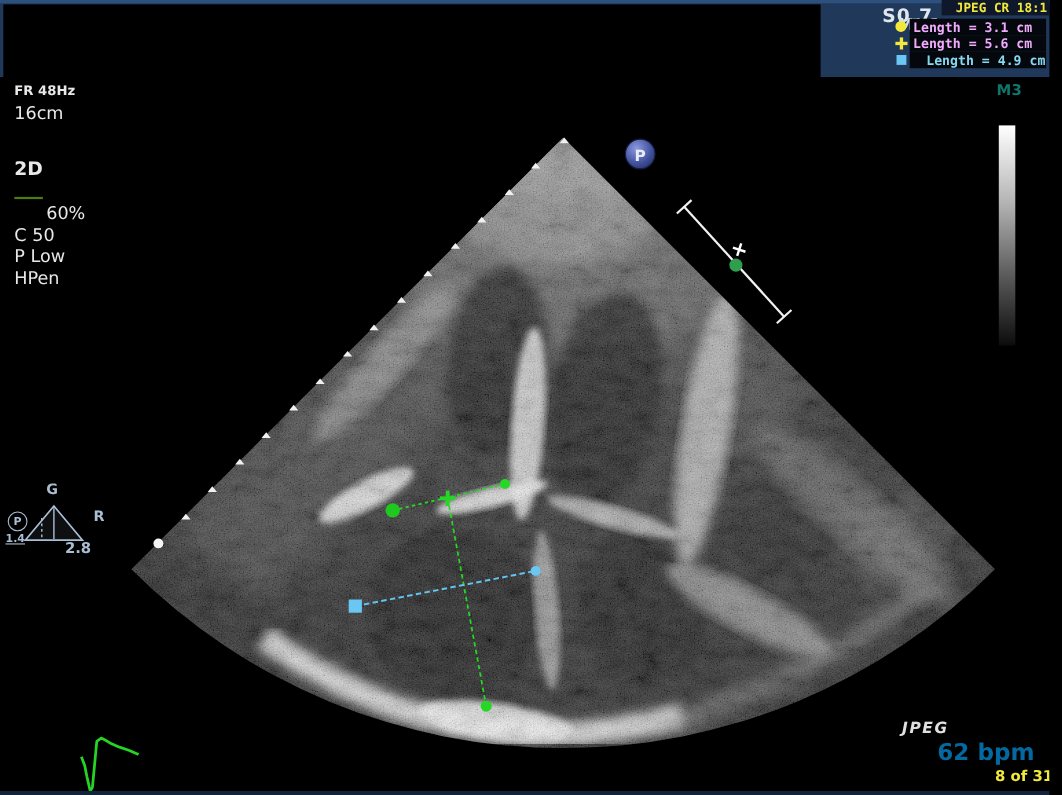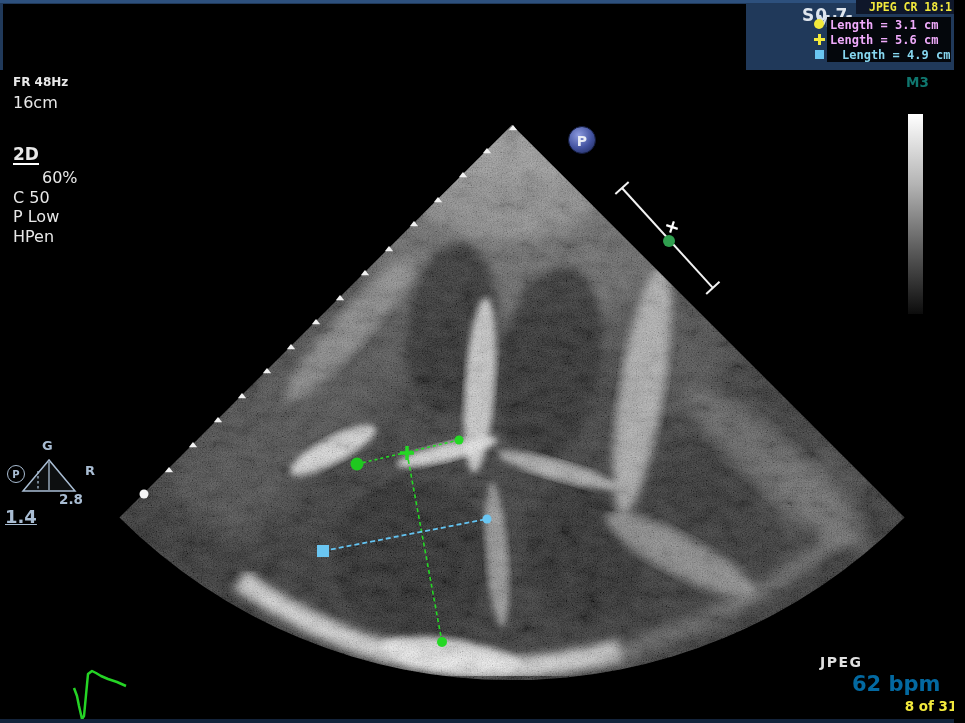--- a/index.html
+++ b/index.html
@@ -31,41 +31,41 @@
   .marker-plus{left:814px;top:34px;width:11px;height:11px;}
   .marker-plus::before{content:"";position:absolute;left:4px;top:0;width:3px;height:11px;background:#f2e93c;}
   .marker-plus::after{content:"";position:absolute;left:0;top:4px;width:11px;height:3px;background:#f2e93c;}
   .marker-square{left:815px;top:50px;width:9px;height:9px;background:#6ac6f2;}
 
   
   .params{position:absolute;left:13px;top:72px;color:#e8e8e8;z-index:2;}
   .p-fr{font-size:12px;font-weight:bold;line-height:20px;}
   .p-depth{font-size:16px;line-height:20px;margin-top:1px;}
   .p-mode{font-size:17px;font-weight:bold;margin-top:33px;display:inline-block;
-          border-bottom:2px solid #ffffff;padding-bottom:0px;line-height:17px;}
+          border-bottom:2px solid #4d7c0f;padding-bottom:16px;line-height:17px;}
   .p-line{font-size:16px;line-height:19.5px;}
   .p-gain{margin-top:3px;padding-left:5px;margin-left:24px;}
 
   
   .tgc{position:absolute;left:0;top:438px;width:115px;height:78px;color:#a9bdd3;z-index:2;
        font-size:13px;font-weight:bold;}
   .tgc-g{position:absolute;left:42px;top:0;}
   .tgc-p{position:absolute;left:7px;top:27px;width:16px;height:16px;border:1.5px solid #a9bdd3;
          border-radius:50%;font-size:10px;display:flex;align-items:center;justify-content:center;}
   .tgc-r{position:absolute;left:85px;top:25px;}
-  .tgc-v1{position:absolute;left:5px;top:68px;font-size:18px;text-decoration:underline;}
+  .tgc-v1{position:absolute;left:5px;top:47px;font-size:10px;text-decoration:underline;}
   .tgc-v2{position:absolute;left:59px;top:53px;font-size:13.5px;}
   .tgc-svg{position:absolute;left:20px;top:17px;}
 
   
   .m3{position:absolute;left:906px;top:74px;color:#0f766e;font-size:13.5px;font-weight:bold;z-index:2;}
 
   
   .f-jpeg{position:absolute;left:820px;top:654px;color:#e0e0e0;font-size:14px;
-          font-weight:bold;letter-spacing:1.5px;z-index:2;}
+          font-weight:bold;letter-spacing:1.5px;z-index:2;font-style:italic;}
   .f-bpm{position:absolute;left:852px;top:672px;color:#0369a1;font-size:21px;
          font-weight:bold;z-index:2;white-space:nowrap;}
   .f-counter{position:absolute;left:897px;top:697px;width:68px;height:17px;background:#000;
              z-index:3;display:flex;align-items:center;justify-content:center;}
   .f-counter span{color:#f2e93c;font-size:13.5px;font-weight:bold;white-space:nowrap;}
   .botbar{position:absolute;left:0;top:719px;width:965px;height:4px;background:#13233a;}
 
   svg{position:absolute;left:0;top:0;}
 </style>
 </head>

